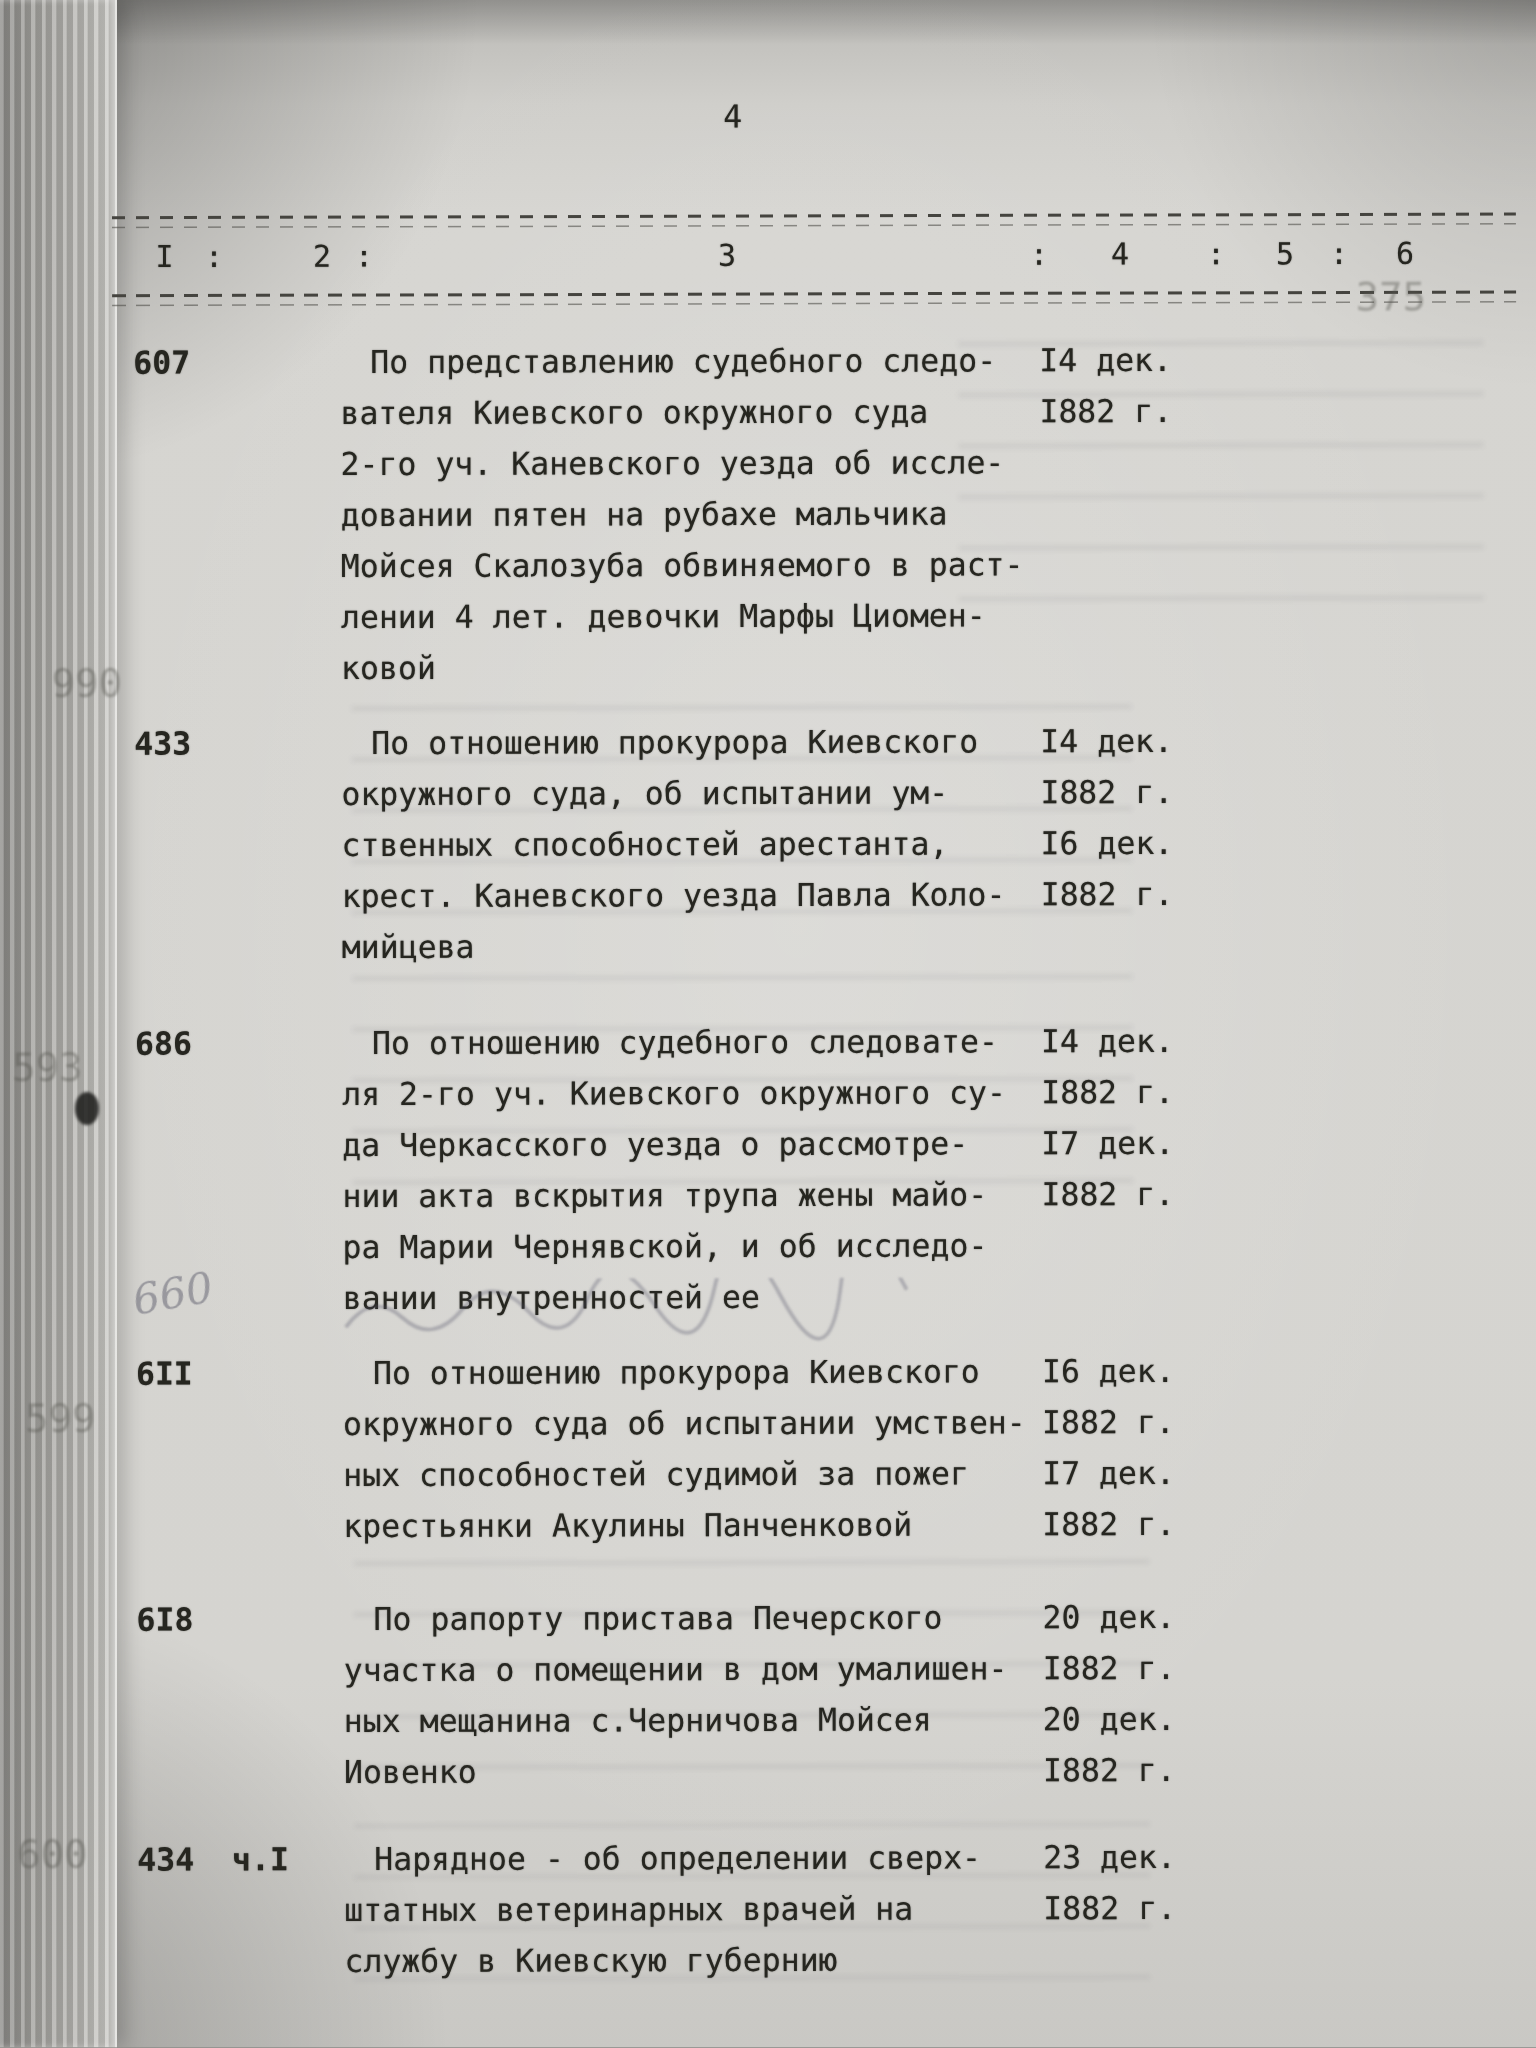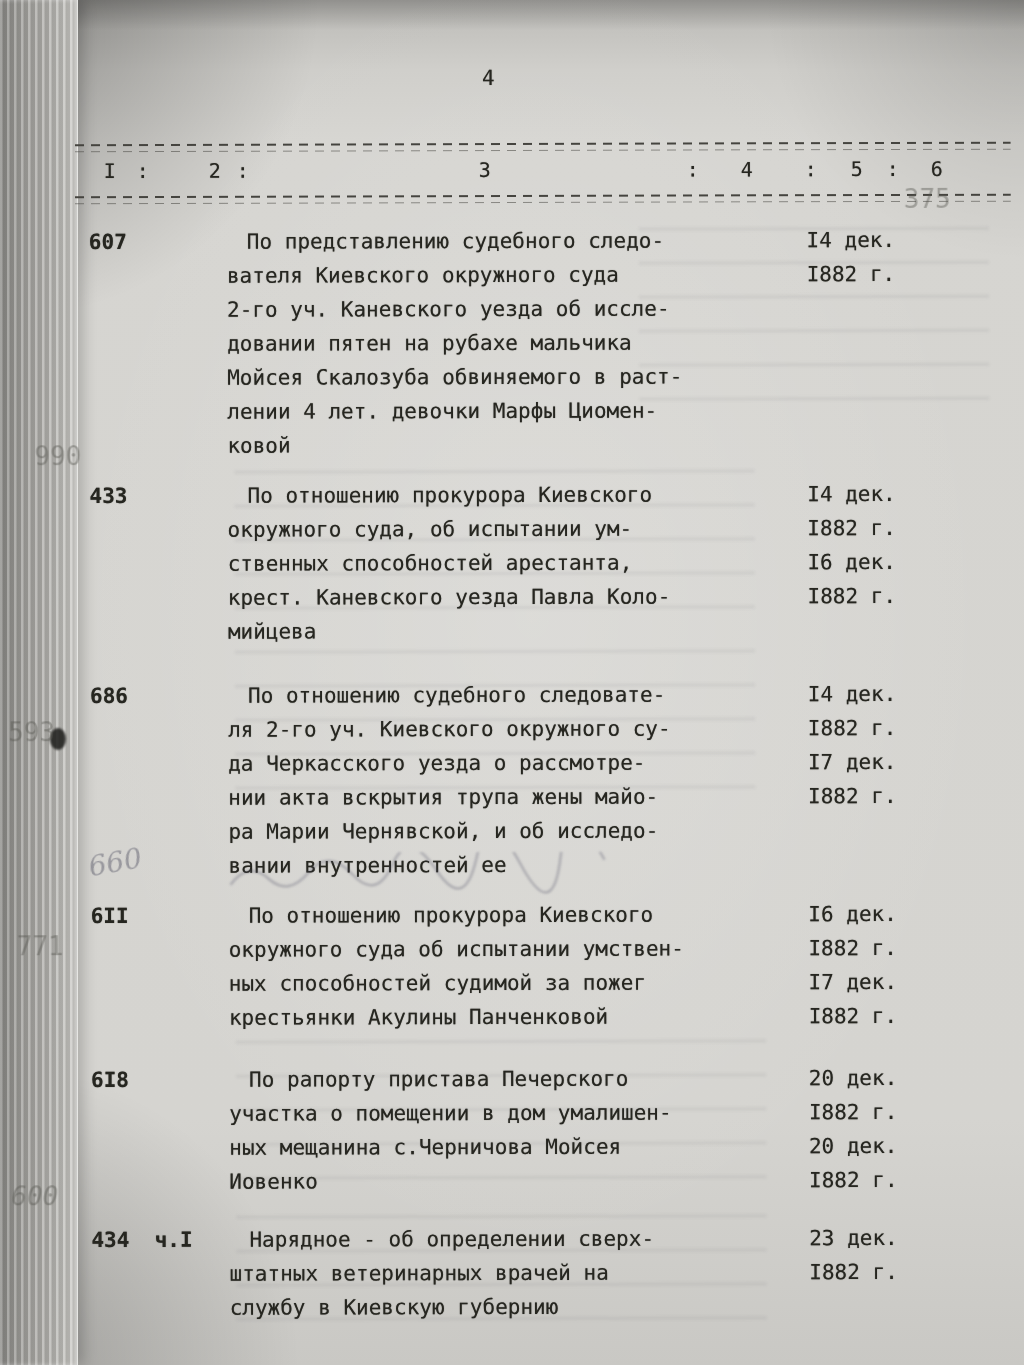--- a/index.html
+++ b/index.html
@@ -36,32 +36,32 @@
   .h0{left:105px;} .h1{left:138px;} .h2{left:210px;} .h3{left:238px;} .h4{left:480px;}
   .h5{left:688px;} .h6{left:742px;} .h7{left:806px;} .h8{left:852px;} .h9{left:888px;} .h10{left:932px;}
   .entries{position:absolute;top:224px;left:90px;right:14px;font-size:21px;line-height:34px;
     text-shadow:0 0 1px rgba(38,38,32,0.6);}
   .entry{display:flex;align-items:flex-start;margin-bottom:16px;}
   .entry:nth-child(2){margin-bottom:30px;}
   .entry:nth-child(4){margin-bottom:28px;}
   .entry:nth-child(5){margin-bottom:24px;}
   .e-num{width:138px;flex:0 0 138px;white-space:pre;font-weight:bold;}
   .e-desc{width:462px;flex:0 0 462px;white-space:pre-line;text-indent:20px;}
-  .e-dates{flex:1;padding-left:4px;white-space:pre-line;text-align:center;}
+  .e-dates{flex:1;padding-left:4px;white-space:pre-line;}
   
   .bleed{position:absolute;opacity:.5;filter:blur(1.6px);pointer-events:none;
     background:repeating-linear-gradient(180deg, rgba(60,60,72,0.16) 0 3px, transparent 3px 34px);}
   .bl1{left:640px;top:228px;width:350px;height:190px;}
   .bl2{left:235px;top:470px;width:520px;height:160px;}
   .bl3{left:235px;top:650px;width:520px;height:150px;}
   .bl4{left:235px;top:1040px;width:530px;height:160px;}
   .bl5{left:235px;top:1215px;width:530px;height:120px;}
   .margin-num{position:absolute;font-size:26px;color:#55554f;opacity:.42;filter:blur(.7px);}
-  .a375{left:905px;top:185px;} .a990{left:18px;top:440px;margin-left:17px;} .a593{left:8px;top:716px;}
-  .a599{left:16px;top:930px;} .a600{left:10px;top:1180px;font-style:italic;}
+  .a375{left:905px;top:185px;} .a990{left:18px;top:440px;margin-left:17px;} .a593{left:8px;top:696px;}
+  .a599{left:16px;top:930px;} .a600{left:10px;top:1221px;}
   .hand-num{position:absolute;left:88px;top:845px;font-size:28px;font-style:italic;
     color:rgba(70,70,88,0.42);transform:rotate(-10deg);filter:blur(.5px);
     font-family:"DejaVu Serif","Liberation Serif",serif;}
   .squiggle{position:absolute;left:225px;top:852px;filter:blur(.8px);}
 </style>
 </head>
 <body>
 
 <div class="scan">
   <div class="top-shade"></div>
@@ -163,21 +163,21 @@
 
     <div class="bleed bl1"></div>
     <div class="bleed bl2"></div>
     <div class="bleed bl3"></div>
     <div class="bleed bl4"></div>
     <div class="bleed bl5"></div>
 
     <div class="margin-num a375">375</div>
     <div class="margin-num a990">990</div>
     <div class="margin-num a593">593</div>
-    <div class="margin-num a599">771</div>
+    <div class="margin-num a599">599</div>
     <div class="margin-num a600">600</div>
 
     <div class="hand-num">660</div>
     <svg class="squiggle" width="430" height="50" viewBox="0 0 430 50">
       <path d="M5,32 q18,-24 38,-6 t40,-6 t44,2 t40,-10 t44,6 t40,-12 t44,6 t40,-6 t44,2" fill="none" stroke="rgba(78,78,98,0.32)" stroke-width="2.5"></path>
     </svg>
   </div>
 </div>
 
 </body></html>

